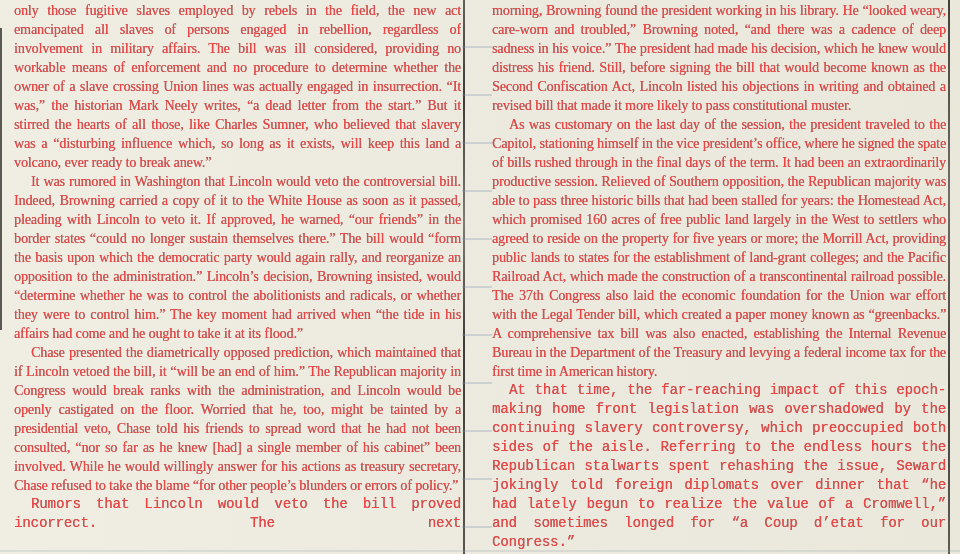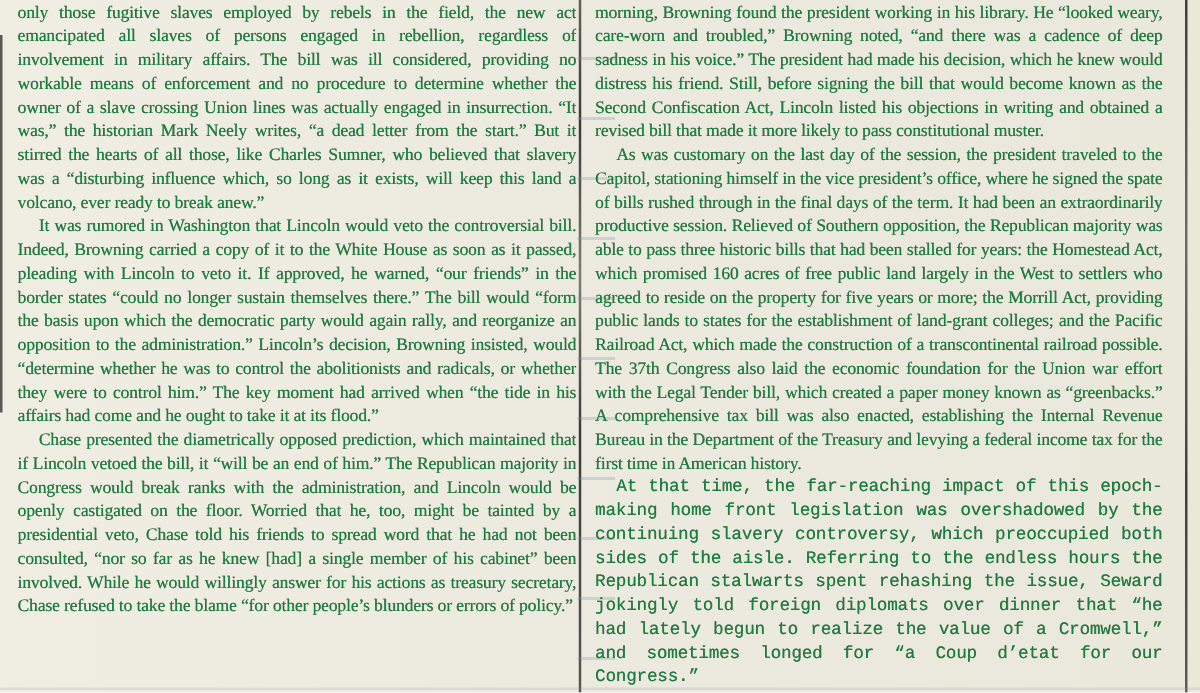--- a/index.html
+++ b/index.html
@@ -16,30 +16,30 @@
   .page {
     position: relative;
     width: 960px;
     height: 554px;
   }
   .column {
     position: absolute;
     top: 1px;
     height: 553px;
     overflow: hidden;
-    color: #15803d;
+    color: #ef4444;
     font-size: 14px;
     line-height: 19px;
     letter-spacing: -0.1px;
     text-align: justify;
     text-justify: inter-word;
     text-shadow: 0.25px 0 0 rgba(33,31,28,0.55);
   }
   .column-left  { left: 14px;  width: 447px; }
-  .column-right { left: 476px; width: 454px; }
+  .column-right { left: 492px; width: 454px; }
   .para { margin: 0; }
   .para.indent { text-indent: 17px; }
   .para.force-justify { text-align-last: justify; font-family: Liberation Mono, monospace; }
   .gutter-line {
     position: absolute;
     left: 463px;
     top: 0;
     width: 2px;
     height: 554px;
     background: linear-gradient(180deg,
@@ -89,20 +89,21 @@
 </style>
 </head>
 <body>
 
 <div class="page">
 
   <div class="column column-left">
     <p class="para">only those fugitive slaves employed by rebels in the field, the new act emancipated all slaves of persons engaged in rebellion, regardless of involvement in military affairs. The bill was ill considered, providing no workable means of enforcement and no procedure to determine whether the owner of a slave crossing Union lines was actually engaged in insurrection. “It was,” the historian Mark Neely writes, “a dead letter from the start.” But it stirred the hearts of all those, like Charles Sumner, who believed that slavery was a “disturbing influence which, so long as it exists, will keep this land a volcano, ever ready to break anew.”</p>
     <p class="para indent">It was rumored in Washington that Lincoln would veto the controversial bill. Indeed, Browning carried a copy of it to the White House as soon as it passed, pleading with Lincoln to veto it. If approved, he warned, “our friends” in the border states “could no longer sustain themselves there.” The bill would “form the basis upon which the democratic party would again rally, and reorganize an opposition to the administration.” Lincoln’s decision, Browning insisted, would “determine whether he was to control the abolitionists and radicals, or whether they were to control him.” The key moment had arrived when “the tide in his affairs had come and he ought to take it at its flood.”</p>
     <p class="para indent">Chase presented the diametrically opposed prediction, which maintained that if Lincoln vetoed the bill, it “will be an end of him.” The Republican majority in Congress would break ranks with the administration, and Lincoln would be openly castigated on the floor. Worried that he, too, might be tainted by a presidential veto, Chase told his friends to spread word that he had not been consulted, “nor so far as he knew [had] a single member of his cabinet” been involved. While he would willingly answer for his actions as treasury secretary, Chase refused to take the blame “for other people’s blunders or errors of policy.”</p>
+    <p class="para indent force-justify">Rumors that Lincoln would veto the bill proved incorrect. The next</p>
   </div>
 
   <div class="gutter-line"></div>
   <div class="gutter-artifacts"></div>
 
   <div class="column column-right">
     <p class="para">morning, Browning found the president working in his library. He “looked weary, care-worn and troubled,” Browning noted, “and there was a cadence of deep sadness in his voice.” The president had made his decision, which he knew would distress his friend. Still, before signing the bill that would become known as the Second Confiscation Act, Lincoln listed his objections in writing and obtained a revised bill that made it more likely to pass constitutional muster.</p>
     <p class="para indent">As was customary on the last day of the session, the president traveled to the Capitol, stationing himself in the vice president’s office, where he signed the spate of bills rushed through in the final days of the term. It had been an extraordinarily productive session. Relieved of Southern opposition, the Republican majority was able to pass three historic bills that had been stalled for years: the Homestead Act, which promised 160 acres of free public land largely in the West to settlers who agreed to reside on the property for five years or more; the Morrill Act, providing public lands to states for the establishment of land-grant colleges; and the Pacific Railroad Act, which made the construction of a transcontinental railroad possible. The 37th Congress also laid the economic foundation for the Union war effort with the Legal Tender bill, which created a paper money known as “greenbacks.” A comprehensive tax bill was also enacted, establishing the Internal Revenue Bureau in the Department of the Treasury and levying a federal income tax for the first time in American history.</p>
     <p class="para indent force-justify">At that time, the far-reaching impact of this epoch-making home front legislation was overshadowed by the continuing slavery controversy, which preoccupied both sides of the aisle. Referring to the endless hours the Republican stalwarts spent rehashing the issue, Seward jokingly told foreign diplomats over dinner that “he had lately begun to realize the value of a Cromwell,” and sometimes longed for “a Coup d’etat for our Congress.”</p>
   </div>

